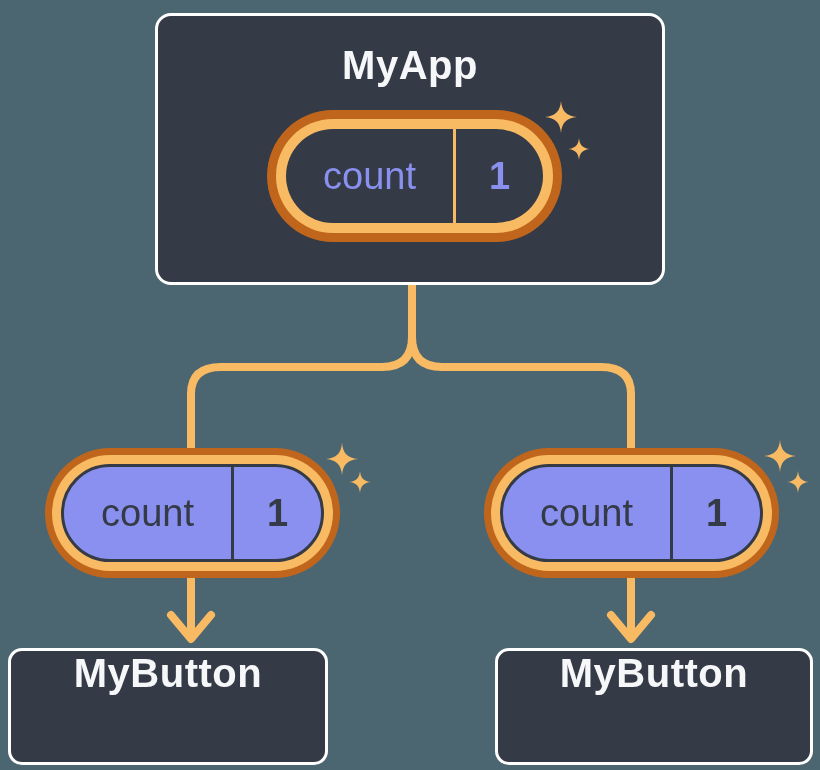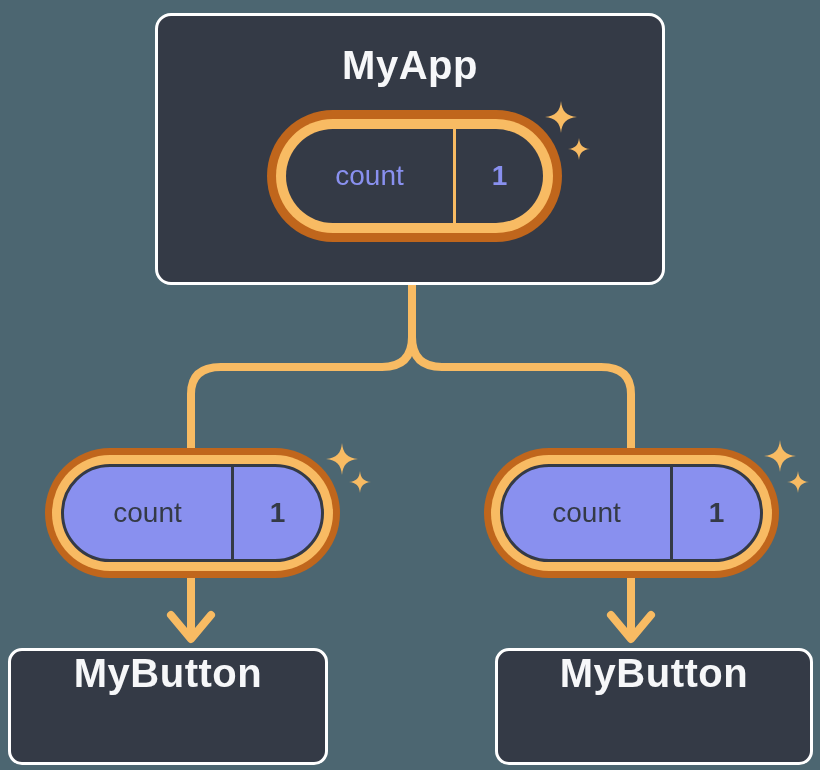--- a/index.html
+++ b/index.html
@@ -58,21 +58,21 @@
     box-sizing: border-box;
     border-radius: 999px;
     background: #F8BB63;
   }
   .pill-core {
     width: 100%; height: 100%;
     box-sizing: border-box;
     border-radius: 999px;
     display: flex; align-items: stretch;
     overflow: hidden;
-    font-size: 28px;
+    font-size: 38px;
   }
   .pill-cell {
     display: flex; align-items: center; justify-content: center;
   }
   .cell-name  { width: 65%; font-weight: 500; }
   .cell-value { flex: 1; font-weight: 700; }
 
   
   .pill-top { left: 267px; top: 110px; width: 295px; height: 132px; padding: 9px; }
   .pill-top .pill-ring { padding: 10px; }

